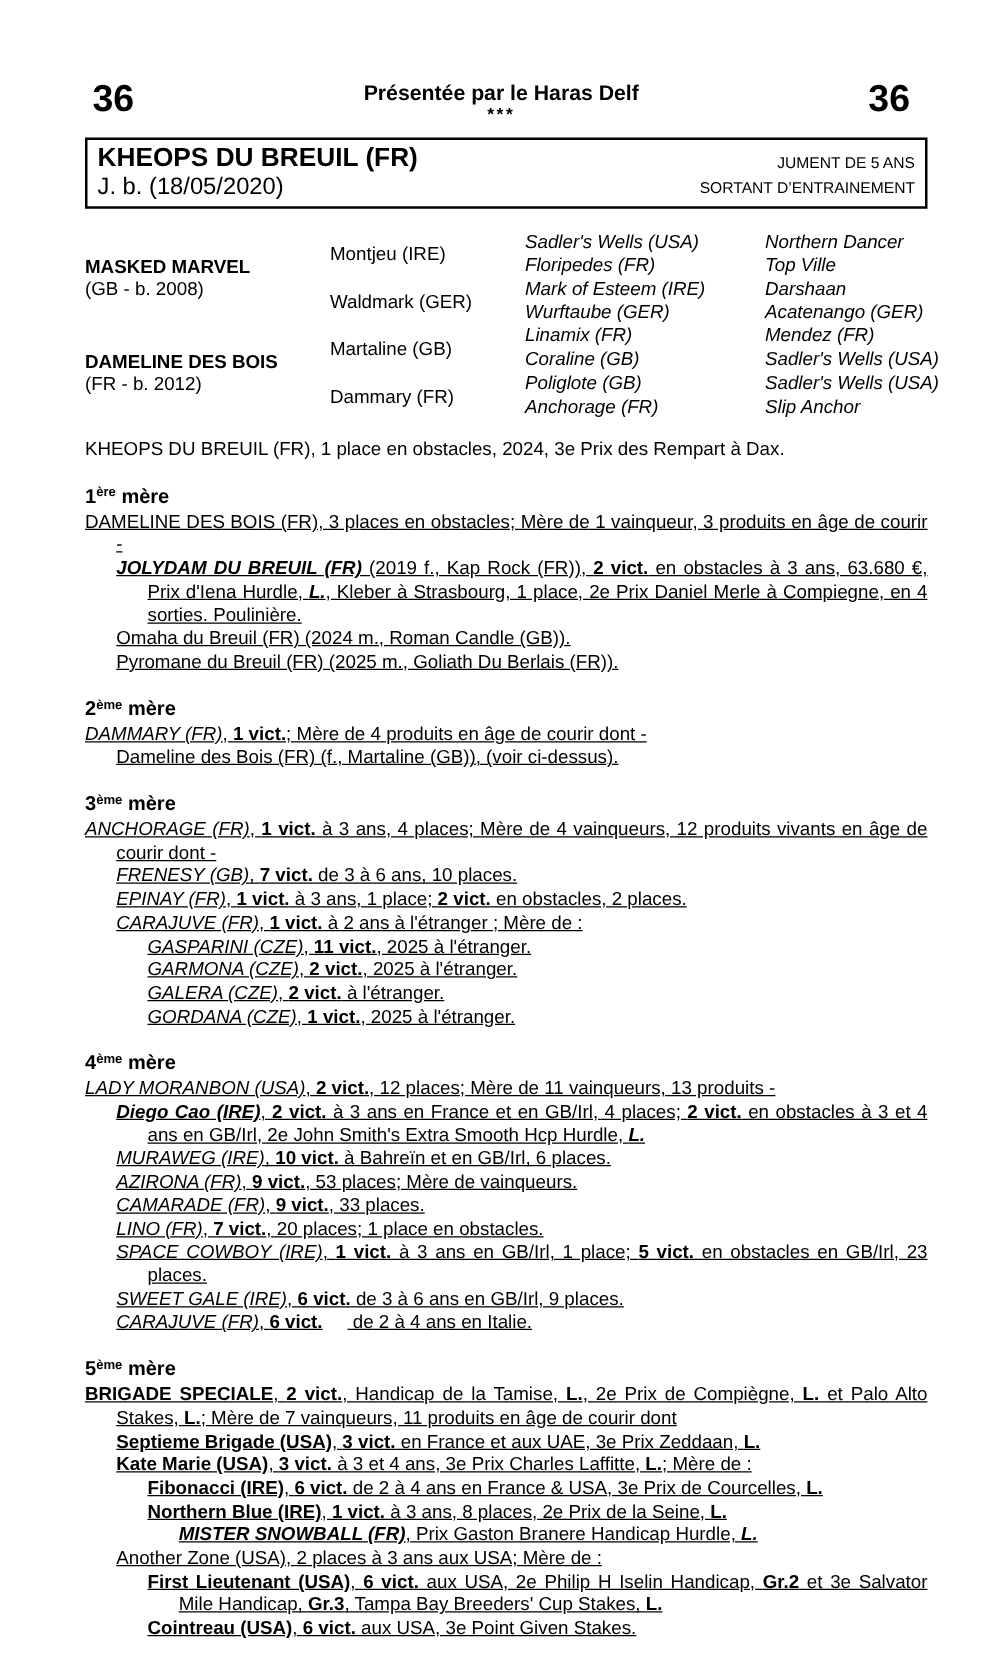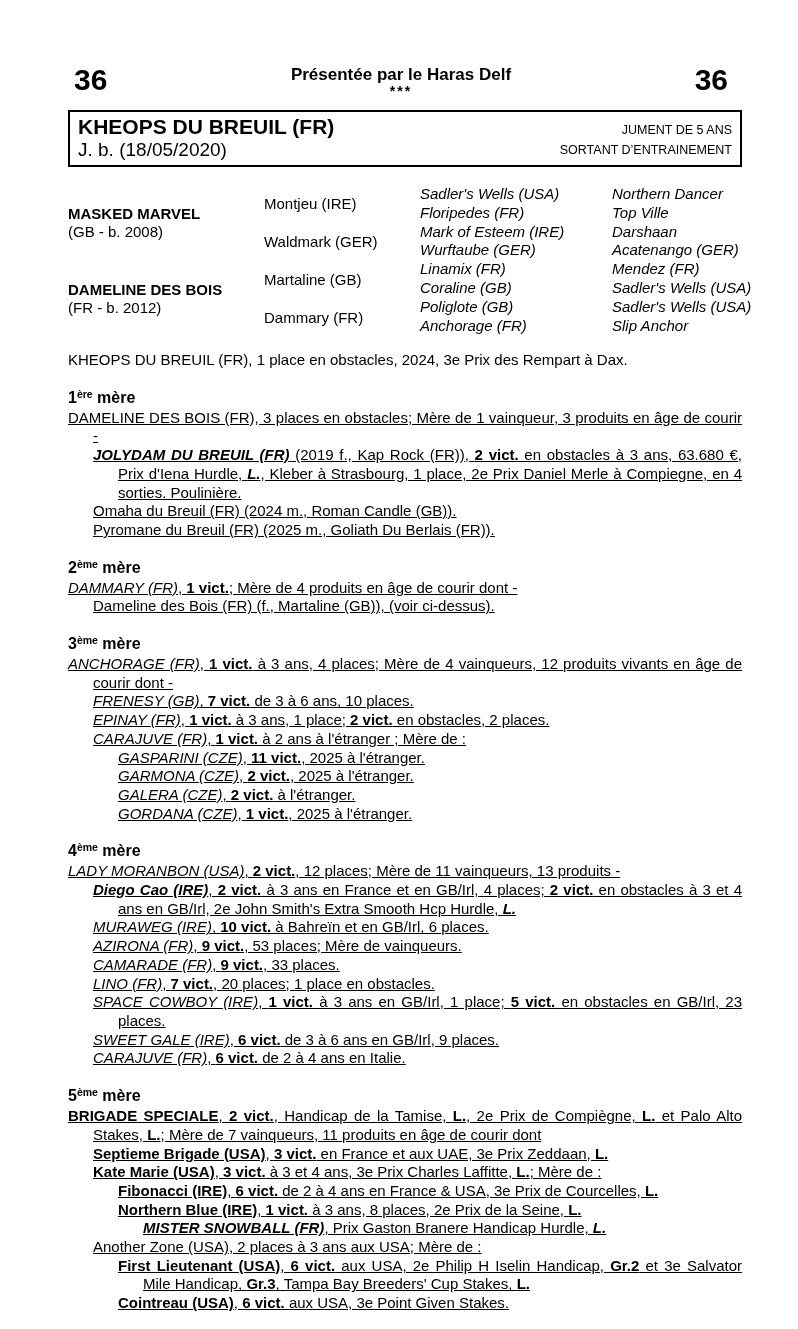--- a/index.html
+++ b/index.html
@@ -137,21 +137,21 @@
         <div class="section">
           <div class="sec-heading"><div class="" style="display: inline;">4</div><div class="hsup" style="display: inline;">ème</div><div class="" style="display: inline;"> mère</div></div>
           <div class="para" style="padding-left: 25px; text-indent: -25px;"><div class="s-i" style="display: inline;">LADY MORANBON (USA)</div><div class="" style="display: inline;">, </div><div class="s-b" style="display: inline;">2 vict.</div><div class="" style="display: inline;">, 12 places; Mère de 11 vainqueurs, 13 produits -</div></div>
           <div class="para" style="padding-left: 50px; text-indent: -25px;"><div class="s-bi" style="display: inline;">Diego Cao (IRE)</div><div class="" style="display: inline;">, </div><div class="s-b" style="display: inline;">2 vict.</div><div class="" style="display: inline;"> à 3 ans en France et en GB/Irl, 4 places; </div><div class="s-b" style="display: inline;">2 vict.</div><div class="" style="display: inline;"> en obstacles à 3 et 4 ans en GB/Irl, 2e John Smith's Extra Smooth Hcp Hurdle, </div><div class="s-bi" style="display: inline;">L.</div></div>
           <div class="para" style="padding-left: 50px; text-indent: -25px;"><div class="s-i" style="display: inline;">MURAWEG (IRE)</div><div class="" style="display: inline;">, </div><div class="s-b" style="display: inline;">10 vict.</div><div class="" style="display: inline;"> à Bahreïn et en GB/Irl, 6 places.</div></div>
           <div class="para" style="padding-left: 50px; text-indent: -25px;"><div class="s-i" style="display: inline;">AZIRONA (FR)</div><div class="" style="display: inline;">, </div><div class="s-b" style="display: inline;">9 vict.</div><div class="" style="display: inline;">, 53 places; Mère de vainqueurs.</div></div>
           <div class="para" style="padding-left: 50px; text-indent: -25px;"><div class="s-i" style="display: inline;">CAMARADE (FR)</div><div class="" style="display: inline;">, </div><div class="s-b" style="display: inline;">9 vict.</div><div class="" style="display: inline;">, 33 places.</div></div>
           <div class="para" style="padding-left: 50px; text-indent: -25px;"><div class="s-i" style="display: inline;">LINO (FR)</div><div class="" style="display: inline;">, </div><div class="s-b" style="display: inline;">7 vict.</div><div class="" style="display: inline;">, 20 places; 1 place en obstacles.</div></div>
           <div class="para" style="padding-left: 50px; text-indent: -25px;"><div class="s-i" style="display: inline;">SPACE COWBOY (IRE)</div><div class="" style="display: inline;">, </div><div class="s-b" style="display: inline;">1 vict.</div><div class="" style="display: inline;"> à 3 ans en GB/Irl, 1 place; </div><div class="s-b" style="display: inline;">5 vict.</div><div class="" style="display: inline;"> en obstacles en GB/Irl, 23 places.</div></div>
           <div class="para" style="padding-left: 50px; text-indent: -25px;"><div class="s-i" style="display: inline;">SWEET GALE (IRE)</div><div class="" style="display: inline;">, </div><div class="s-b" style="display: inline;">6 vict.</div><div class="" style="display: inline;"> de 3 à 6 ans en GB/Irl, 9 places.</div></div>
-          <div class="para" style="padding-left: 50px; text-indent: -25px;"><div class="s-i" style="display: inline;">CARAJUVE (FR)</div><div class="" style="display: inline;">, </div><div class="s-b" style="display: inline;">6 vict.</div><div class="" style="display: inline;"> de 2 à 4 ans en Italie.</div></div>
+          <div class="para" style="padding-left: 50px; text-indent: -25px;"><div class="s-i" style="display: inline;">CARAJUVE (FR)</div><div class="" style="display: inline;">, </div><div class="s-b" style="display: inline;">6 vict.</div><div class="" style="display: inline; margin-left: 20px;"> de 2 à 4 ans en Italie.</div></div>
         </div>
         <div class="section">
           <div class="sec-heading"><div class="" style="display: inline;">5</div><div class="hsup" style="display: inline;">ème</div><div class="" style="display: inline;"> mère</div></div>
           <div class="para" style="padding-left: 25px; text-indent: -25px;"><div class="s-b" style="display: inline;">BRIGADE SPECIALE</div><div class="" style="display: inline;">, </div><div class="s-b" style="display: inline;">2 vict.</div><div class="" style="display: inline;">, Handicap de la Tamise, </div><div class="s-b" style="display: inline;">L.</div><div class="" style="display: inline;">, 2e Prix de Compiègne, </div><div class="s-b" style="display: inline;">L.</div><div class="" style="display: inline;"> et Palo Alto Stakes, </div><div class="s-b" style="display: inline;">L.</div><div class="" style="display: inline;">; Mère de 7 vainqueurs, 11 produits en âge de courir dont</div></div>
           <div class="para" style="padding-left: 50px; text-indent: -25px;"><div class="s-b" style="display: inline;">Septieme Brigade (USA)</div><div class="" style="display: inline;">, </div><div class="s-b" style="display: inline;">3 vict.</div><div class="" style="display: inline;"> en France et aux UAE, 3e Prix Zeddaan, </div><div class="s-b" style="display: inline;">L.</div></div>
           <div class="para" style="padding-left: 50px; text-indent: -25px;"><div class="s-b" style="display: inline;">Kate Marie (USA)</div><div class="" style="display: inline;">, </div><div class="s-b" style="display: inline;">3 vict.</div><div class="" style="display: inline;"> à 3 et 4 ans, 3e Prix Charles Laffitte, </div><div class="s-b" style="display: inline;">L.</div><div class="" style="display: inline;">; Mère de :</div></div>
           <div class="para" style="padding-left: 75px; text-indent: -25px;"><div class="s-b" style="display: inline;">Fibonacci (IRE)</div><div class="" style="display: inline;">, </div><div class="s-b" style="display: inline;">6 vict.</div><div class="" style="display: inline;"> de 2 à 4 ans en France &amp; USA, 3e Prix de Courcelles, </div><div class="s-b" style="display: inline;">L.</div></div>
           <div class="para" style="padding-left: 75px; text-indent: -25px;"><div class="s-b" style="display: inline;">Northern Blue (IRE)</div><div class="" style="display: inline;">, </div><div class="s-b" style="display: inline;">1 vict.</div><div class="" style="display: inline;"> à 3 ans, 8 places, 2e Prix de la Seine, </div><div class="s-b" style="display: inline;">L.</div></div>
           <div class="para" style="padding-left: 100px; text-indent: -25px;"><div class="s-bi" style="display: inline;">MISTER SNOWBALL (FR)</div><div class="" style="display: inline;">, Prix Gaston Branere Handicap Hurdle, </div><div class="s-bi" style="display: inline;">L.</div></div>
           <div class="para" style="padding-left: 50px; text-indent: -25px;"><div class="" style="display: inline;">Another Zone (USA), 2 places à 3 ans aux USA; Mère de :</div></div>

